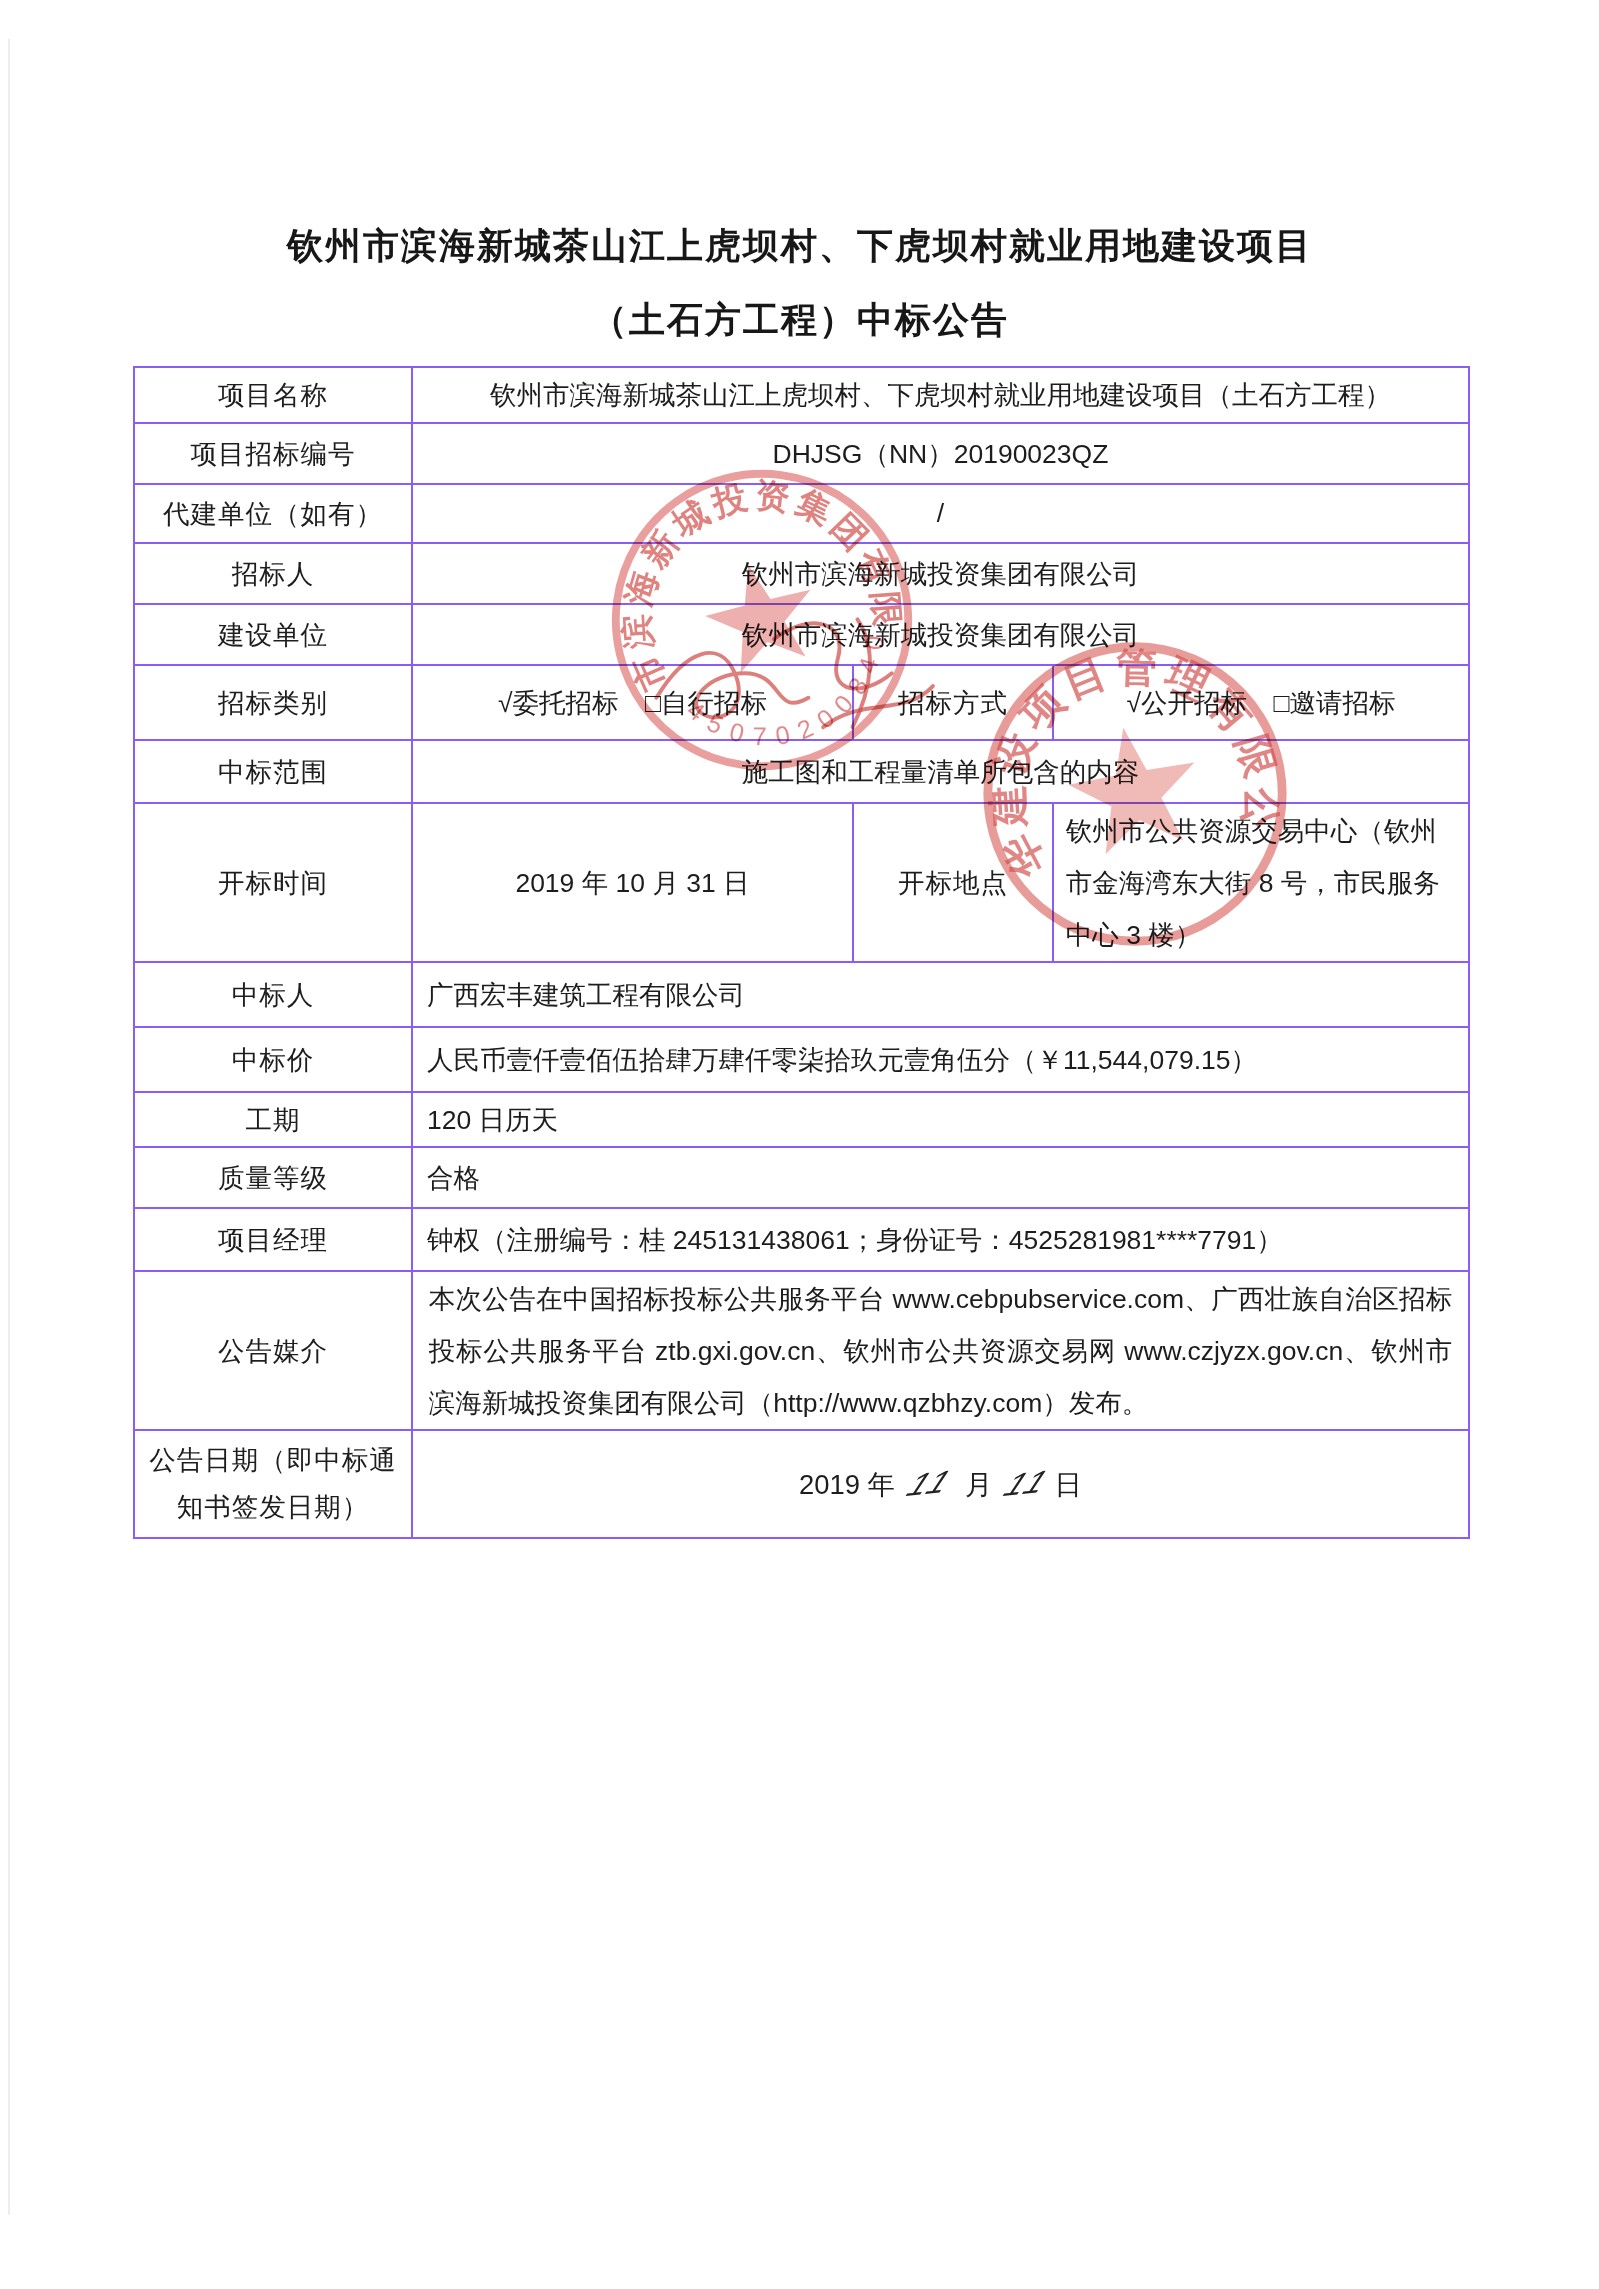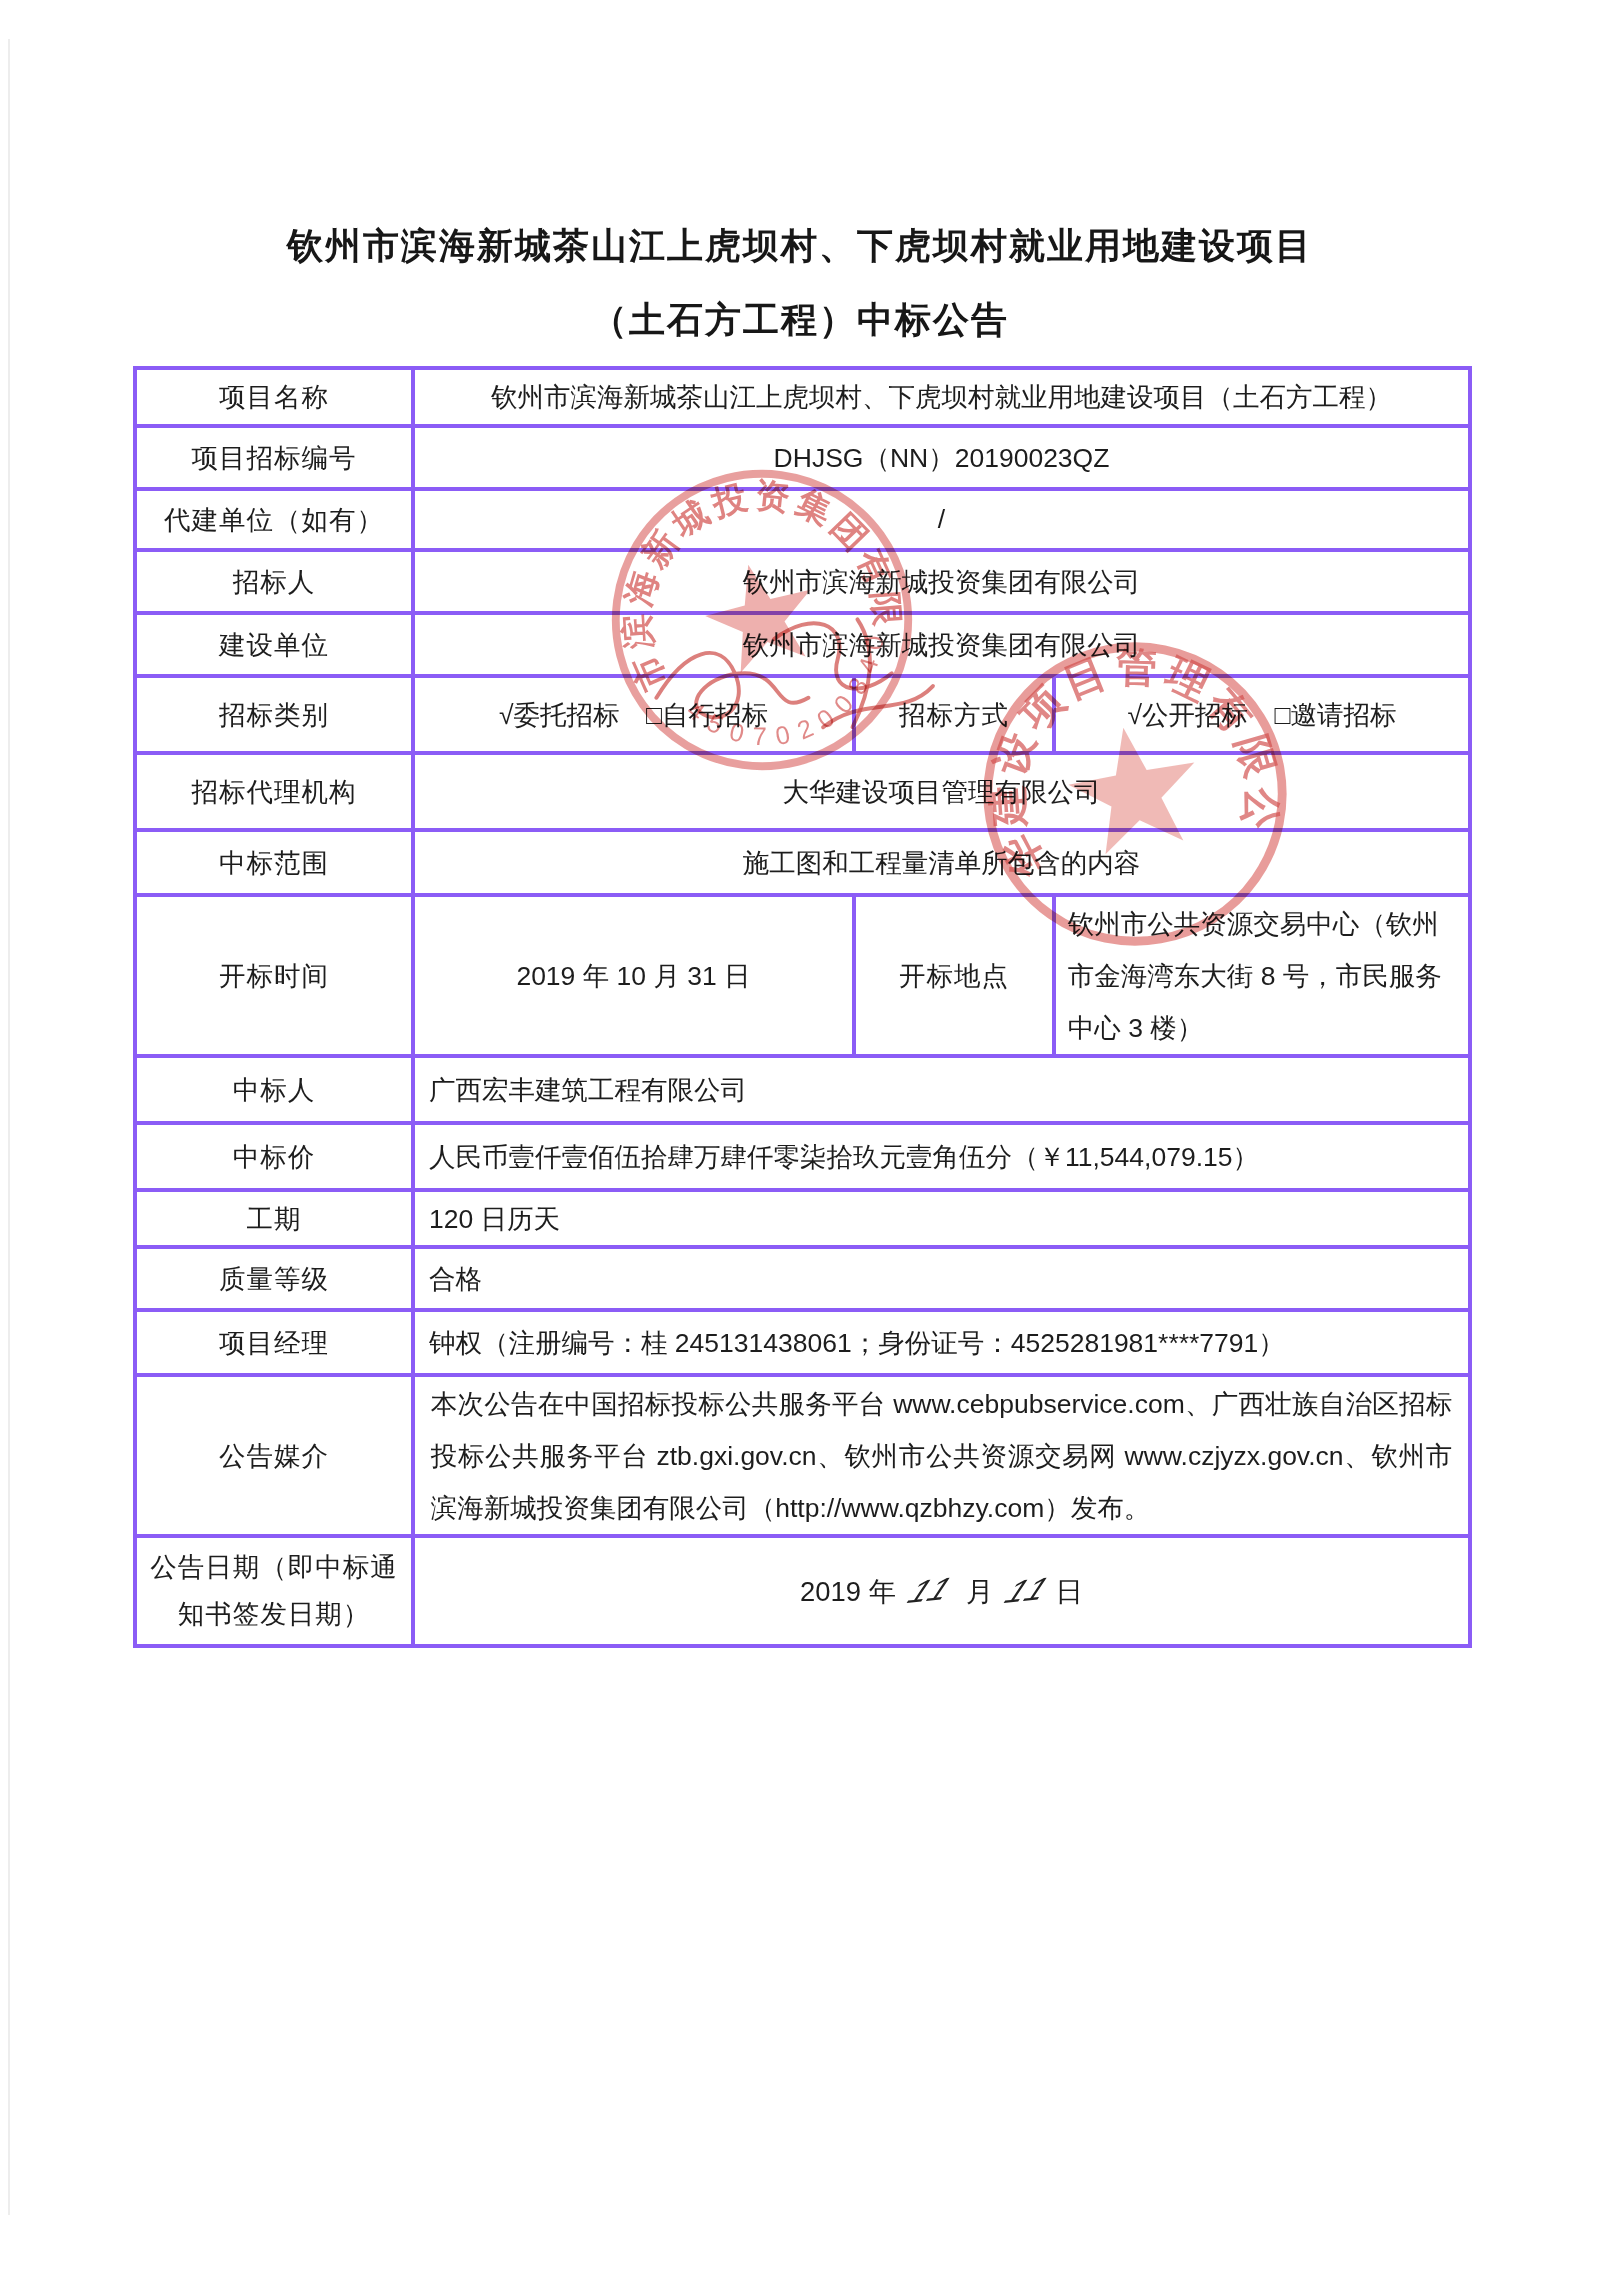--- a/index.html
+++ b/index.html
@@ -21,21 +21,21 @@
   }
   .title-1{top:222px;}
   .title-2{top:296px;}
 
   table.bid{
     position:absolute;left:133px;top:366px;
     width:1335px;
     border-collapse:collapse;table-layout:fixed;
   }
   table.bid td{
-    border:4px solid #8b5cf6;
+    border:2px solid #8b5cf6;
     font-size:26.5px;
     vertical-align:middle;
     padding:0;
     overflow:hidden;
   }
   td.lab{text-align:center;letter-spacing:1px;}
   td.val{text-align:center;}
   td.val.left{text-align:left;padding-left:14px;padding-right:11.8px;border-radius:15px;}
 
   tr.r1 td{height:54px;}
@@ -118,24 +118,20 @@
     <tr class="r5">
       <td class="lab">建设单位</td>
       <td class="val" colspan="3">钦州市滨海新城投资集团有限公司</td>
     </tr>
     <tr class="r6">
       <td class="lab">招标类别</td>
       <td class="val">√委托招标　□自行招标</td>
       <td class="lab">招标方式</td>
       <td class="val">√公开招标　□邀请招标</td>
     </tr>
-    <tr class="r7">
-      <td class="lab">招标代理机构</td>
-      <td class="val" colspan="3">大华建设项目管理有限公司</td>
-    </tr>
     <tr class="r8">
       <td class="lab">中标范围</td>
       <td class="val" colspan="3">施工图和工程量清单所包含的内容</td>
     </tr>
     <tr class="r9">
       <td class="lab">开标时间</td>
       <td class="val">2019 年 10 月 31 日</td>
       <td class="lab">开标地点</td>
       <td class="val val2">钦州市公共资源交易中心（钦州市金海湾东大街 8 号，市民服务中心 3 楼）</td>
     </tr>

